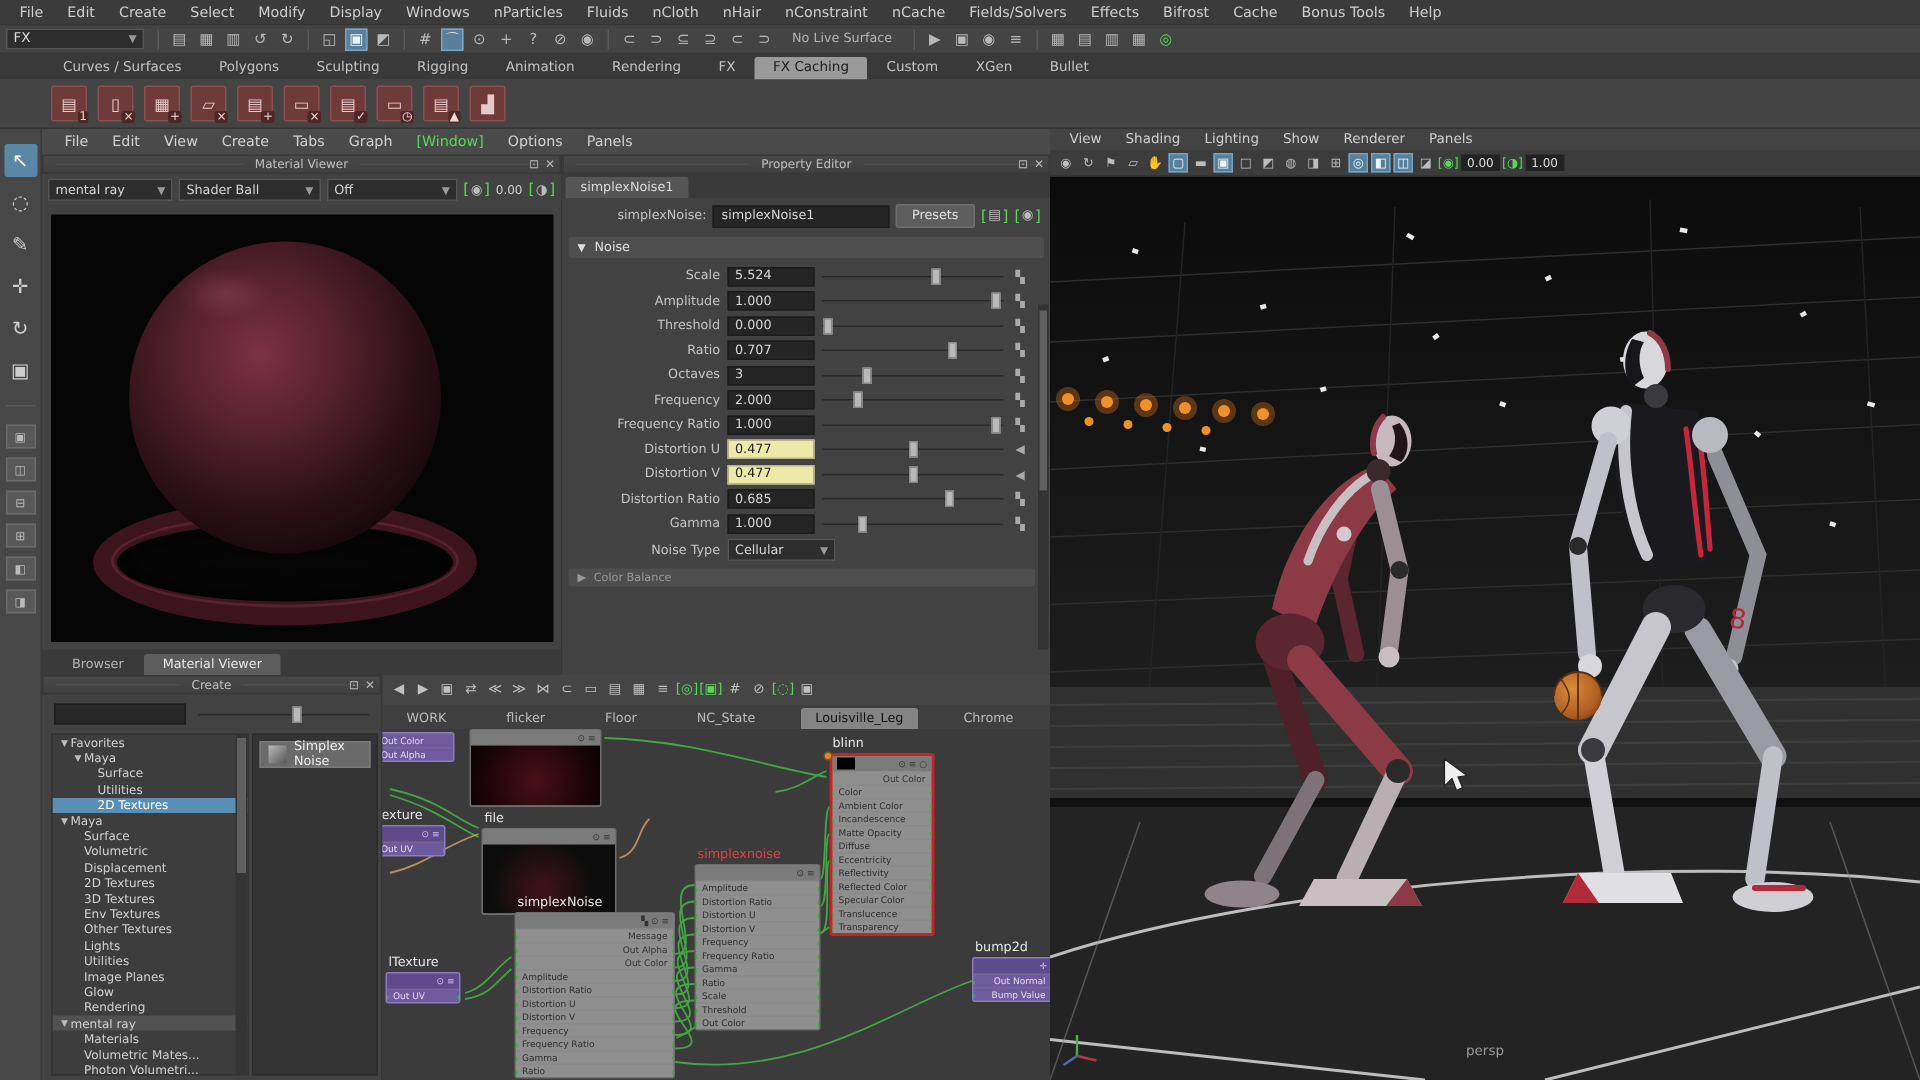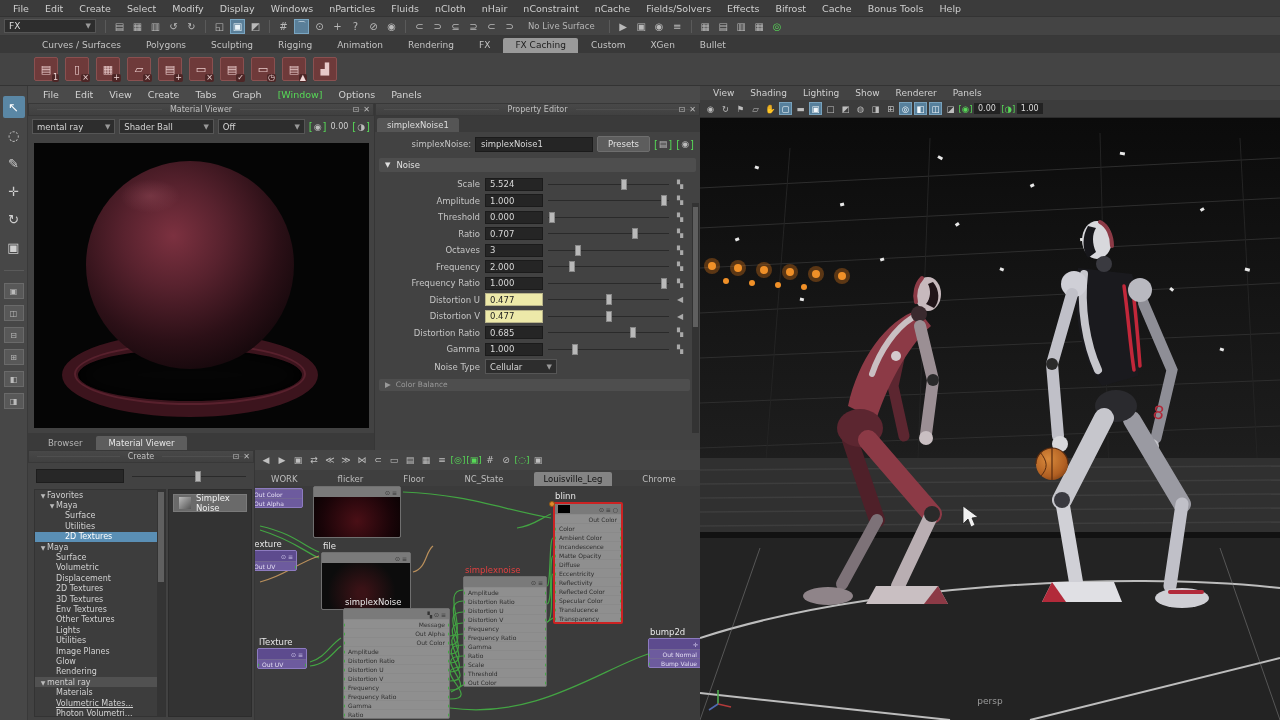--- a/index.html
+++ b/index.html
@@ -574,21 +574,21 @@
             <div>Rendering</div>
           </div>
           <div class="tree-row hlrow" style="padding-left: 4px;">
             <div class="tri">▼</div>
             <div>mental ray</div>
           </div>
           <div class="tree-row" style="padding-left: 13px;">
             <div class="tri"></div>
             <div>Materials</div>
           </div>
-          <div class="tree-row" style="padding-left: 13px; text-decoration: underline;">
+          <div class="tree-row" style="padding-left: 13px;">
             <div class="tri"></div>
             <div>Volumetric Mates...</div>
           </div>
           <div class="tree-row" style="padding-left: 13px;">
             <div class="tri"></div>
             <div>Photon Volumetri...</div>
           </div>
         </div>
       <div id="create-list">
         <div class="create-item">

